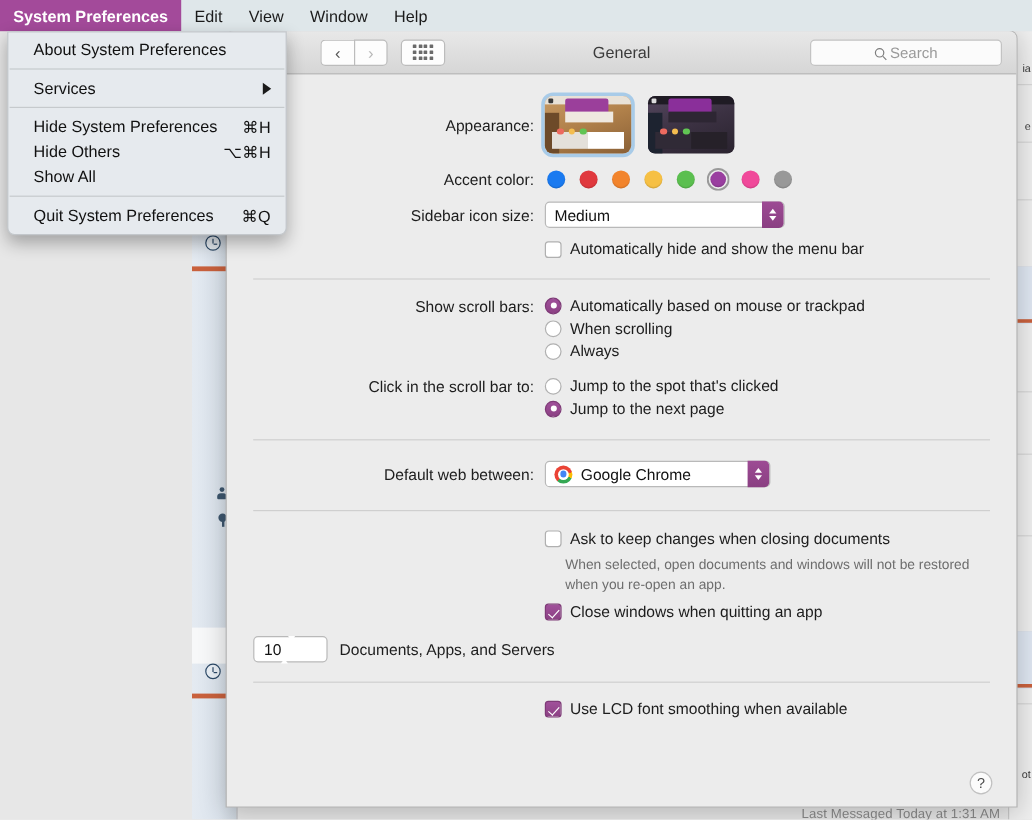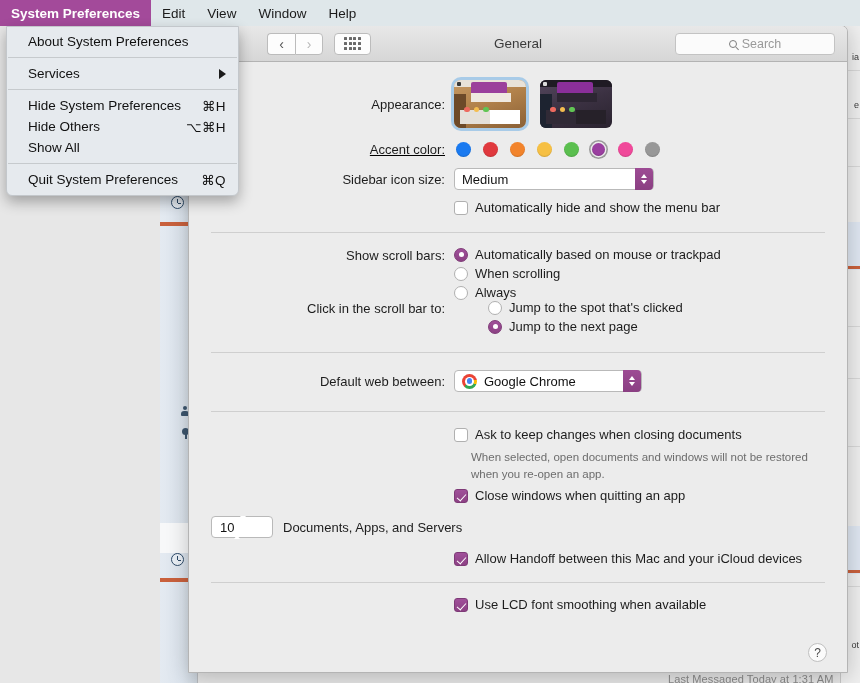--- a/index.html
+++ b/index.html
@@ -175,21 +175,21 @@
     display:flex; }
   .t-light .t-split .a { flex:1; background:#e4e0da; }
   .t-light .t-split .b { flex:1; background:#ffffff; }
   .t-dark .t-split .a { flex:1; background:#302a36; }
   .t-dark .t-split .b { flex:1; background:#262129; }
   .t-leftdark { position:absolute; left:0; top:14px; bottom:0; width:12px; }
   .t-light .t-leftdark { background:#6d4a29; }
   .t-dark .t-leftdark { background:#1d2330; }
 
   
-  .accent-row { margin-top:12px; align-items:center;text-decoration:underline; }
+  .accent-row { margin-top:12px; align-items:center; }
   .swatches { display:flex; gap:8px; align-items:center; }
   .sw-wrap { width:19px; height:19px; border-radius:50%;
     display:flex; align-items:center; justify-content:center; cursor:pointer; }
   .sw-wrap.sel { box-shadow:0 0 0 1.6px #9a9a9a inset; }
   .sw { width:15px; height:15px; border-radius:50%;
     box-shadow:inset 0 -1px 1px rgba(0,0,0,.14); }
   .sw-wrap.sel .sw { width:13px; height:13px; }
 
   
   .popup {
@@ -441,21 +441,21 @@
               <span class="radio"></span>
               <span>When scrolling</span>
             </div>
             <div class="radio-line">
               <span class="radio"></span>
               <span>Always</span>
             </div>
           </div>
       </div>
 
-      <div class="row" style="align-items:flex-start;gap:34px;">
+      <div class="row" style="margin-top:14px; align-items:flex-start;">
         <div class="lbl" style="padding-top:1px;">Click in the scroll bar to:</div>
         <div class="radio-block" id="clickscroll-radios">
             <div class="radio-line">
               <span class="radio"></span>
               <span>Jump to the spot that's clicked</span>
             </div>
             <div class="radio-line">
               <span class="radio on"></span>
               <span>Jump to the next page</span>
             </div>
@@ -503,27 +503,20 @@
       </div>
 
       <div class="row" style="margin-top:13px;">
         <div class="num-field">
           <span>10</span>
           <span class="stepper"><i class="up"></i><i class="dn"></i></span>
         </div>
         <div style="margin-left:10px;font-size:13px;color:#1d1d1d;">Documents, Apps, and Servers</div>
       </div>
 
-      <div class="row" style="margin-top:13px;">
-        <div class="lbl"></div>
-        <div class="check-line">
-          <span class="cb on"></span>
-          <span>Allow Handoff between this Mac and your iCloud devices</span>
-        </div>
-      </div>
 
       <div class="sep" style="margin-top:16px;"></div>
 
       <div class="row" style="margin-top:14px;">
         <div class="lbl"></div>
         <div class="check-line">
           <span class="cb on"></span>
           <span>Use LCD font smoothing when available</span>
         </div>
       </div>

